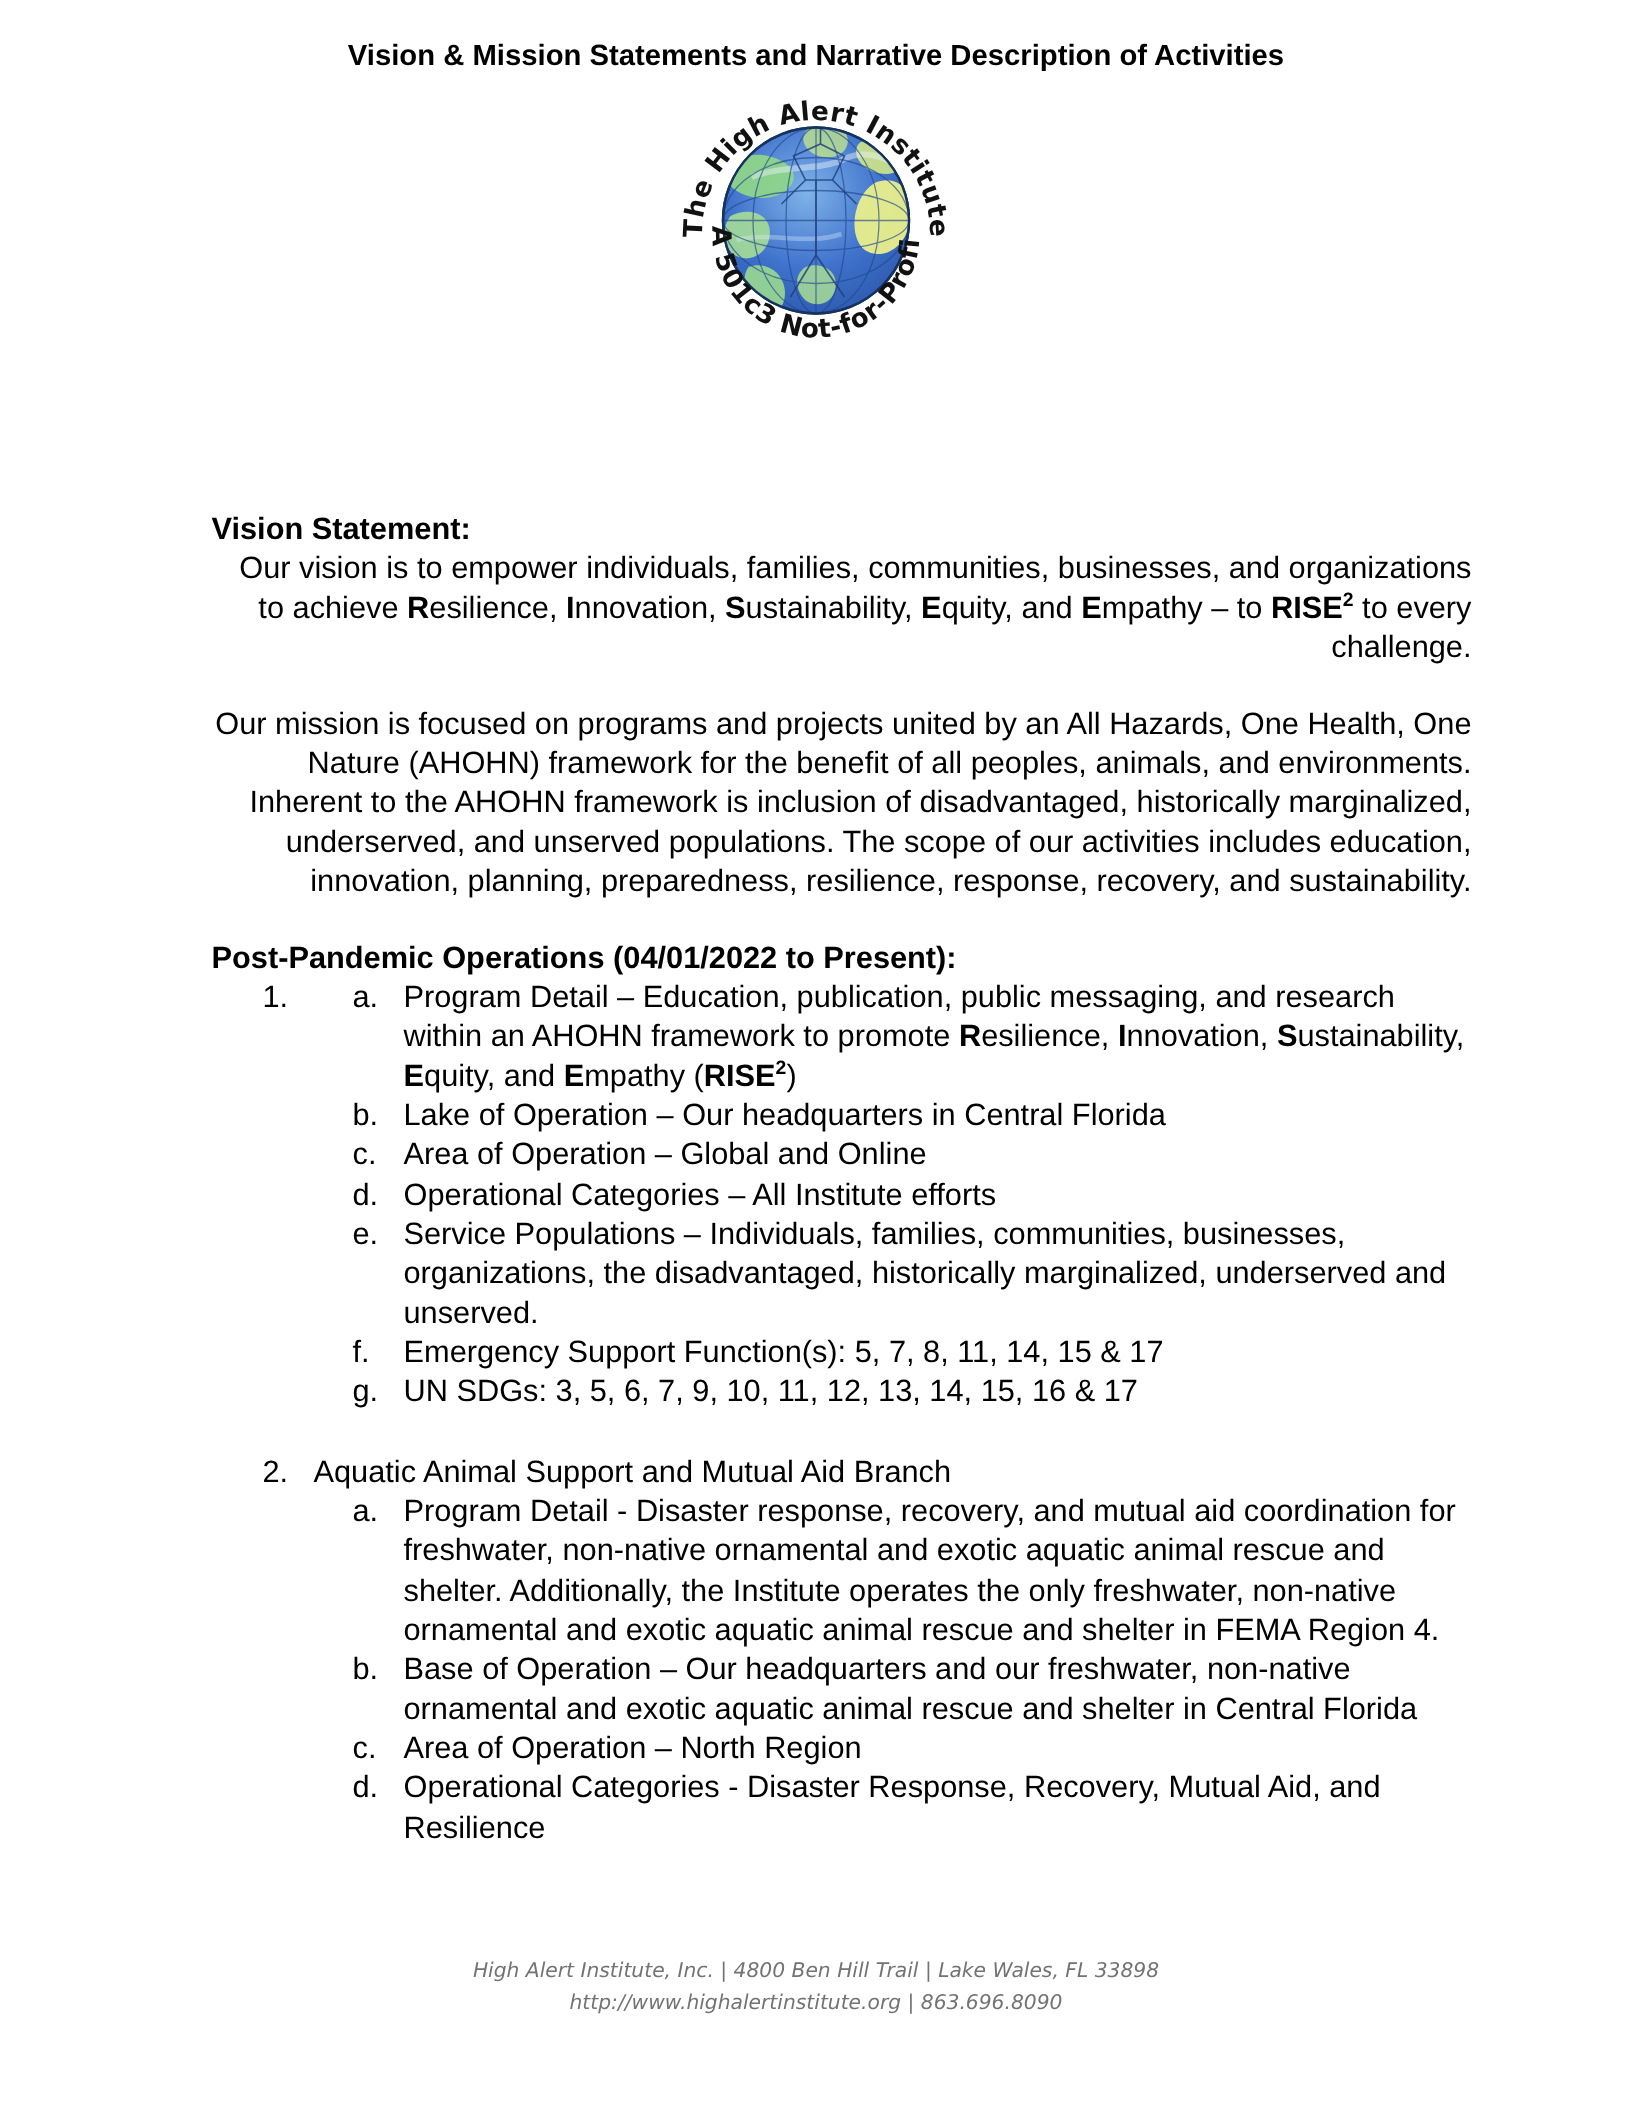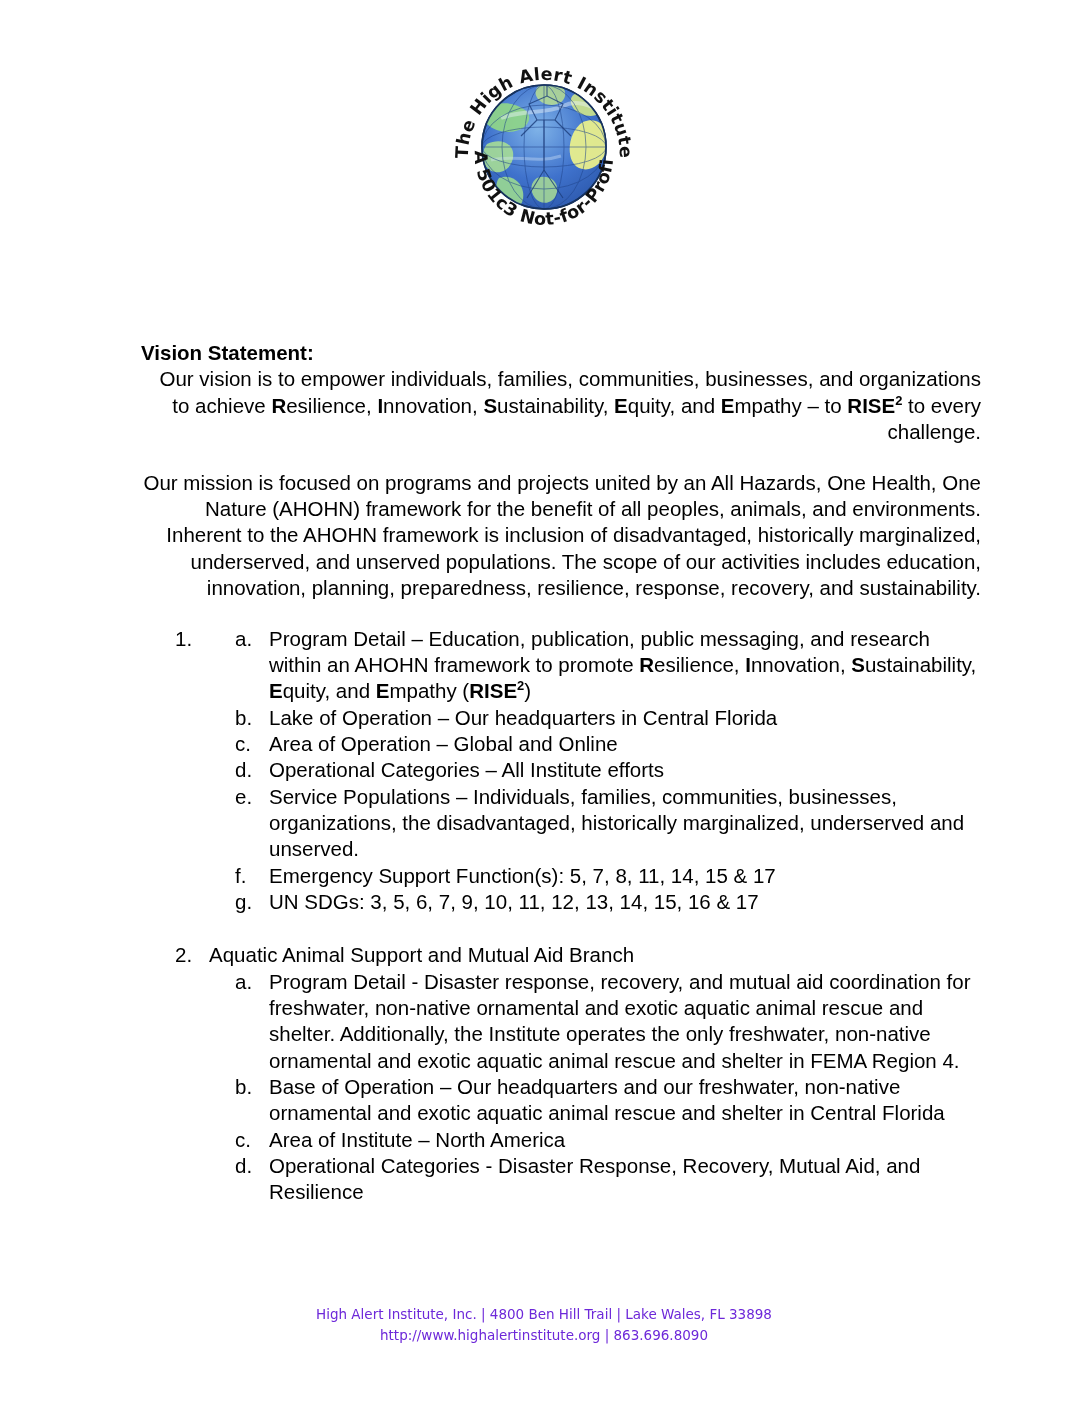--- a/index.html
+++ b/index.html
@@ -132,21 +132,22 @@
   
   .footer {
     position: absolute;
     left: 0;
     right: 0;
     top: 1304px;
     text-align: center;
     font-family: "DejaVu Sans", sans-serif;
     font-size: 13.5px;
     line-height: 1.55;
-    color: #6d28d9;
+    color: #737373;
+    font-style: italic;
   }
 </style>
 </head>
 <body>
 
 <div class="page">
 
   <div class="logo-wrap">
     <div class="logo">
       <svg width="186" height="186" viewBox="0 0 186 186">
@@ -199,32 +200,34 @@
         <text font-family="DejaVu Sans, sans-serif" font-size="17.5" font-weight="600" fill="#111111" letter-spacing="0.4">
           <textPath href="#arcTop" startOffset="50%" text-anchor="middle">The High Alert Institute</textPath>
         </text>
         <text font-family="DejaVu Sans, sans-serif" font-size="17.5" font-weight="600" fill="#111111" letter-spacing="0.4">
           <textPath href="#arcBot" startOffset="50%" text-anchor="middle">A 501c3 Not-for-Profit</textPath>
         </text>
       </svg>
     </div>
   </div>
 
+  <div class="doc-subtitle">Vision &amp; Mission Statements and Narrative Description of Activities</div>
 
   <div class="content" style="top:340px;">
 
     <div class="section-head">Vision Statement:</div>
     <div class="para"><span>Our vision is to empower individuals, families, communities, businesses, and organizations to achieve </span><span class="b">R</span><span>esilience, </span><span class="b">I</span><span>nnovation, </span><span class="b">S</span><span>ustainability, </span><span class="b">E</span><span>quity, and </span><span class="b">E</span><span>mpathy – to </span><span class="b">RISE</span><sup class="b">2</sup><span> to every challenge.</span></div>
 
     <div class="gap-sm"></div>
 
     <div class="para">Our mission is focused on programs and projects united by an All Hazards, One Health, One Nature (AHOHN) framework for the benefit of all peoples, animals, and environments. Inherent to the AHOHN framework is inclusion of disadvantaged, historically marginalized, underserved, and unserved populations. The scope of our activities includes education, innovation, planning, preparedness, resilience, response, recovery, and sustainability.</div>
 
     <div class="gap-sm"></div>
 
+    <div class="section-head">Post-Pandemic Operations (04/01/2022 to Present):</div>
 
     <ol class="lvl1">
 
       <li>
         <span class="marker">1.</span>
         <ol class="lvl2">
           <li>
             <span class="marker">a.</span>
             <span class="item-text"><span>Program Detail – Education, publication, public messaging, and research within an AHOHN framework to promote </span><span class="b">R</span><span>esilience, </span><span class="b">I</span><span>nnovation, </span><span class="b">S</span><span>ustainability, </span><span class="b">E</span><span>quity, and </span><span class="b">E</span><span>mpathy (</span><span class="b">RISE</span><sup class="b">2</sup><span>)</span></span>
           </li>
@@ -264,21 +267,21 @@
           <li>
             <span class="marker">a.</span>
             <span class="item-text">Program Detail - Disaster response, recovery, and mutual aid coordination for freshwater, non-native ornamental and exotic aquatic animal rescue and shelter. Additionally, the Institute operates the only freshwater, non-native ornamental and exotic aquatic animal rescue and shelter in FEMA Region 4.</span>
           </li>
           <li>
             <span class="marker">b.</span>
             <span class="item-text">Base of Operation – Our headquarters and our freshwater, non-native ornamental and exotic aquatic animal rescue and shelter in Central Florida</span>
           </li>
           <li>
             <span class="marker">c.</span>
-            <span class="item-text">Area of Institute – North America</span>
+            <span class="item-text">Area of Operation – North Region</span>
           </li>
           <li>
             <span class="marker">d.</span>
             <span class="item-text">Operational Categories - Disaster Response, Recovery, Mutual Aid, and Resilience</span>
           </li>
         </ol>
       </li>
 
     </ol>
   </div>

